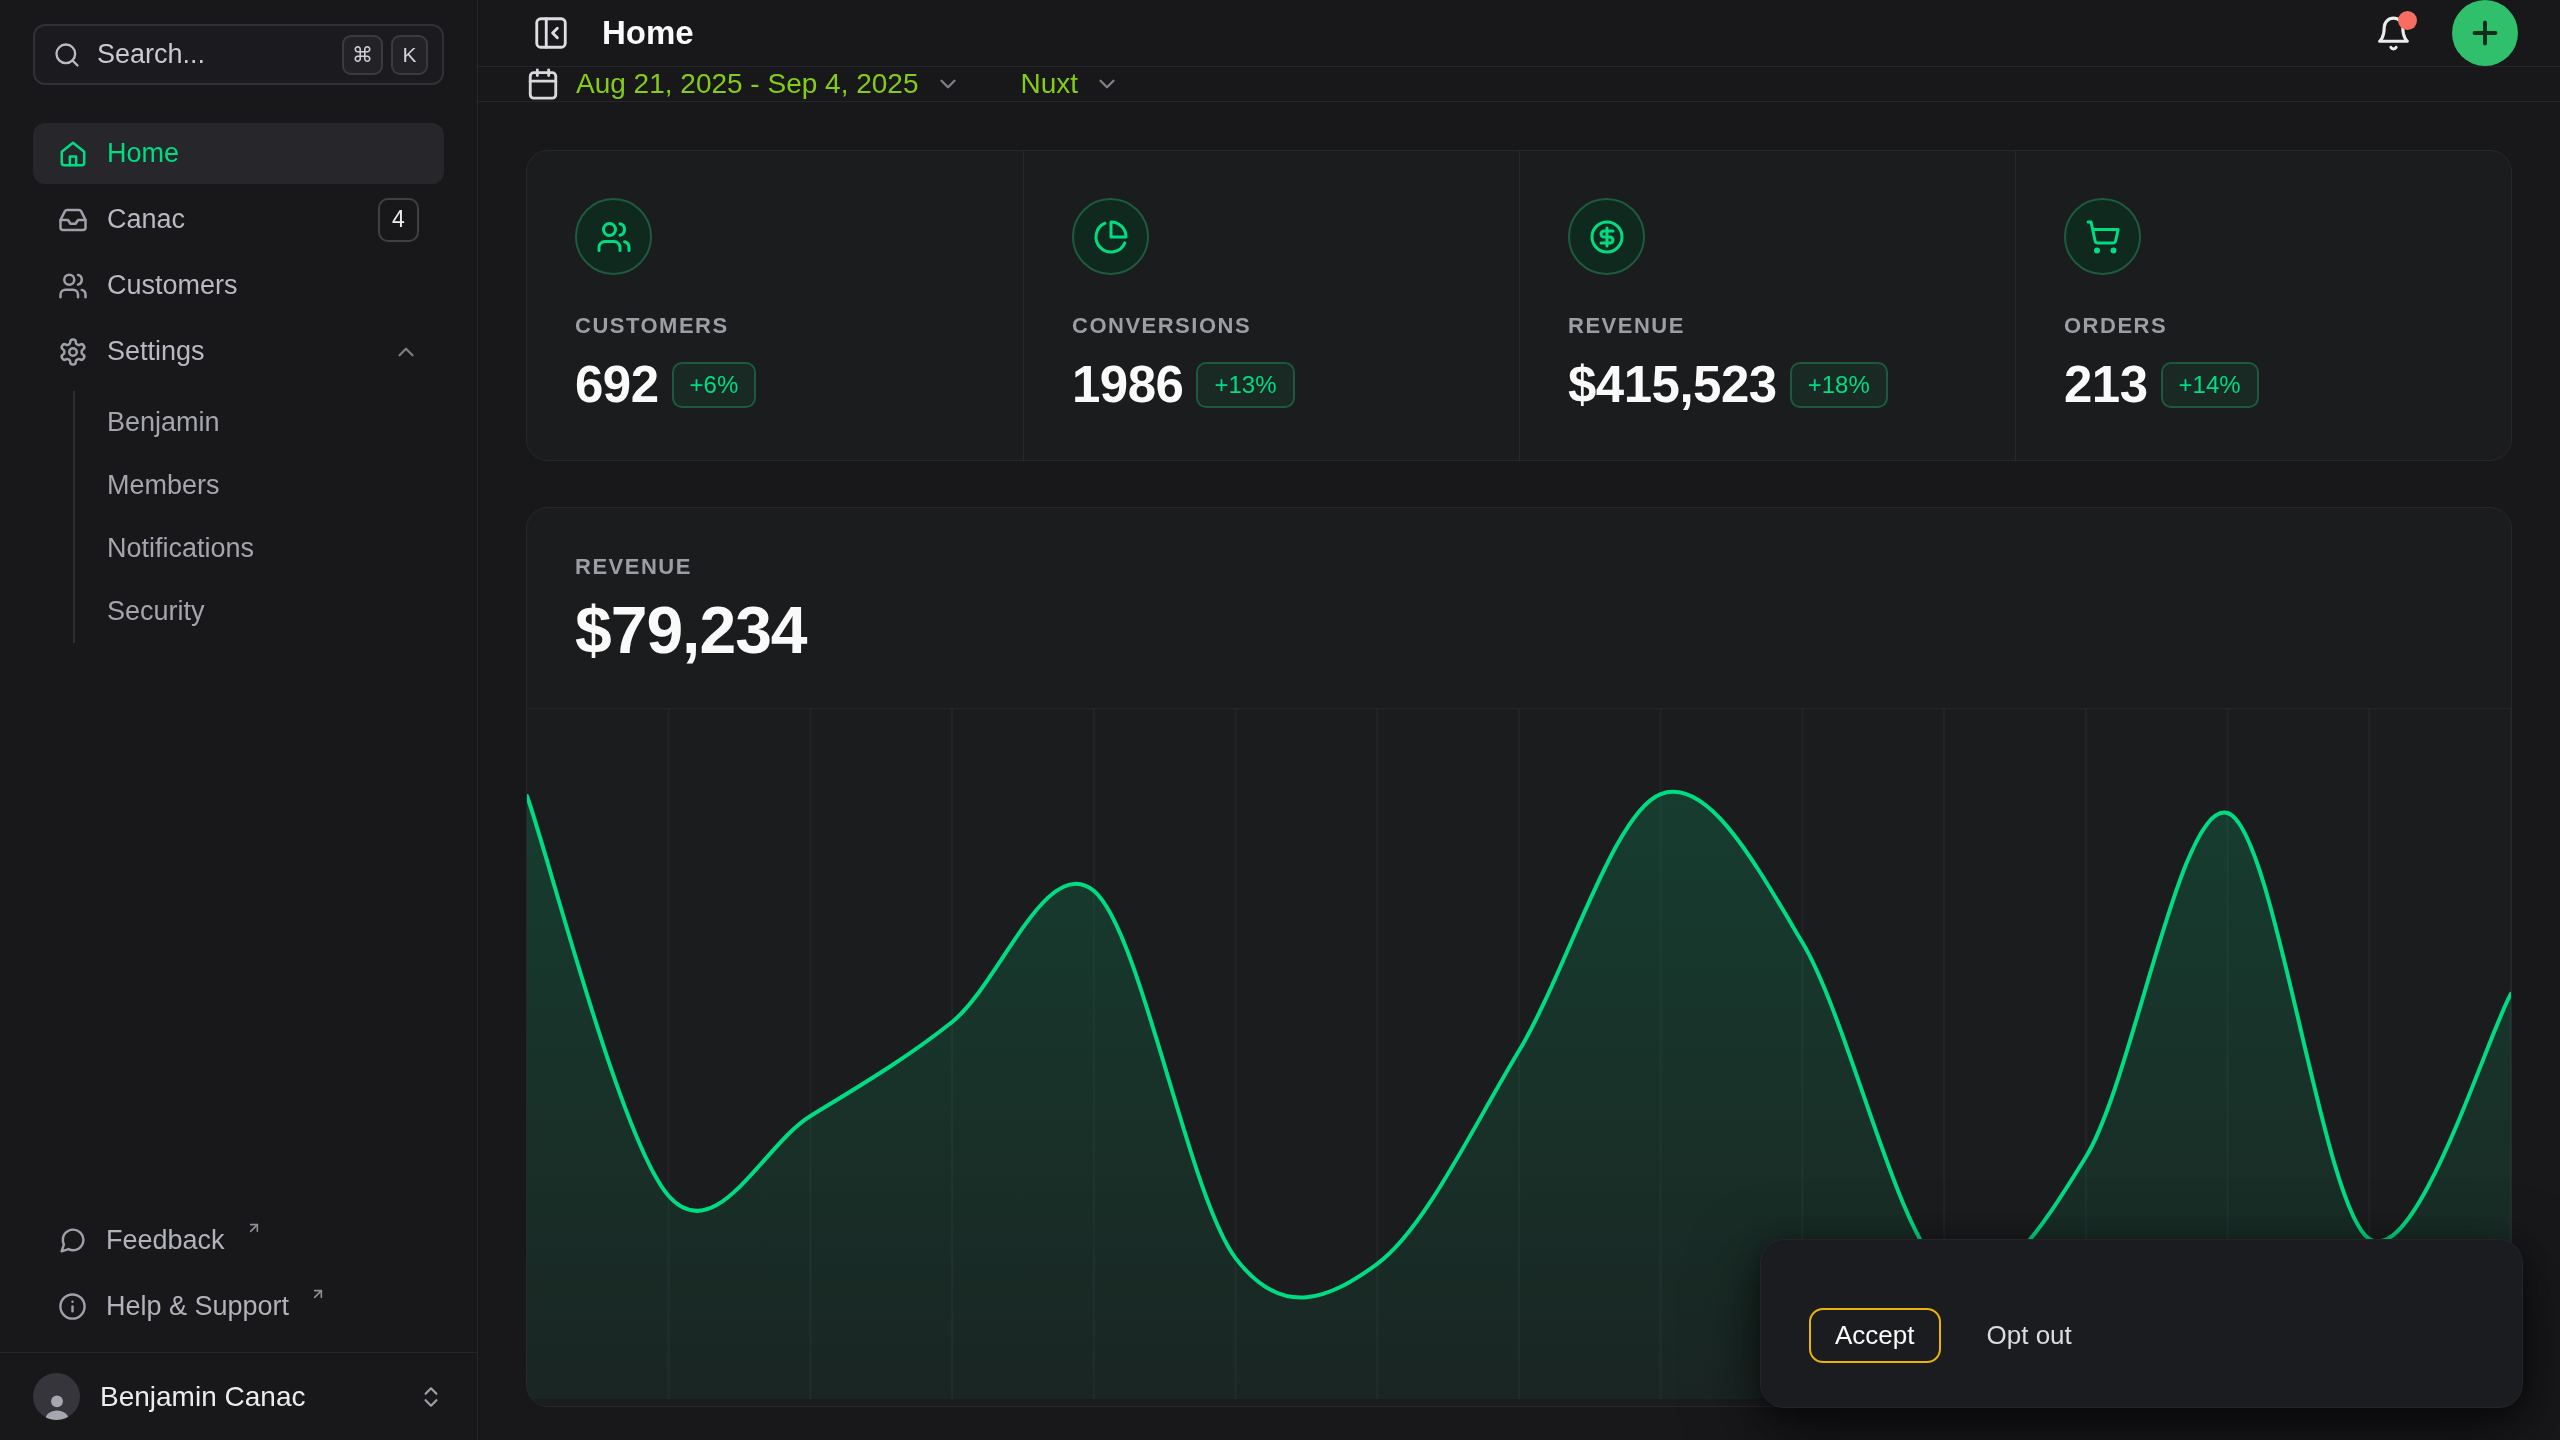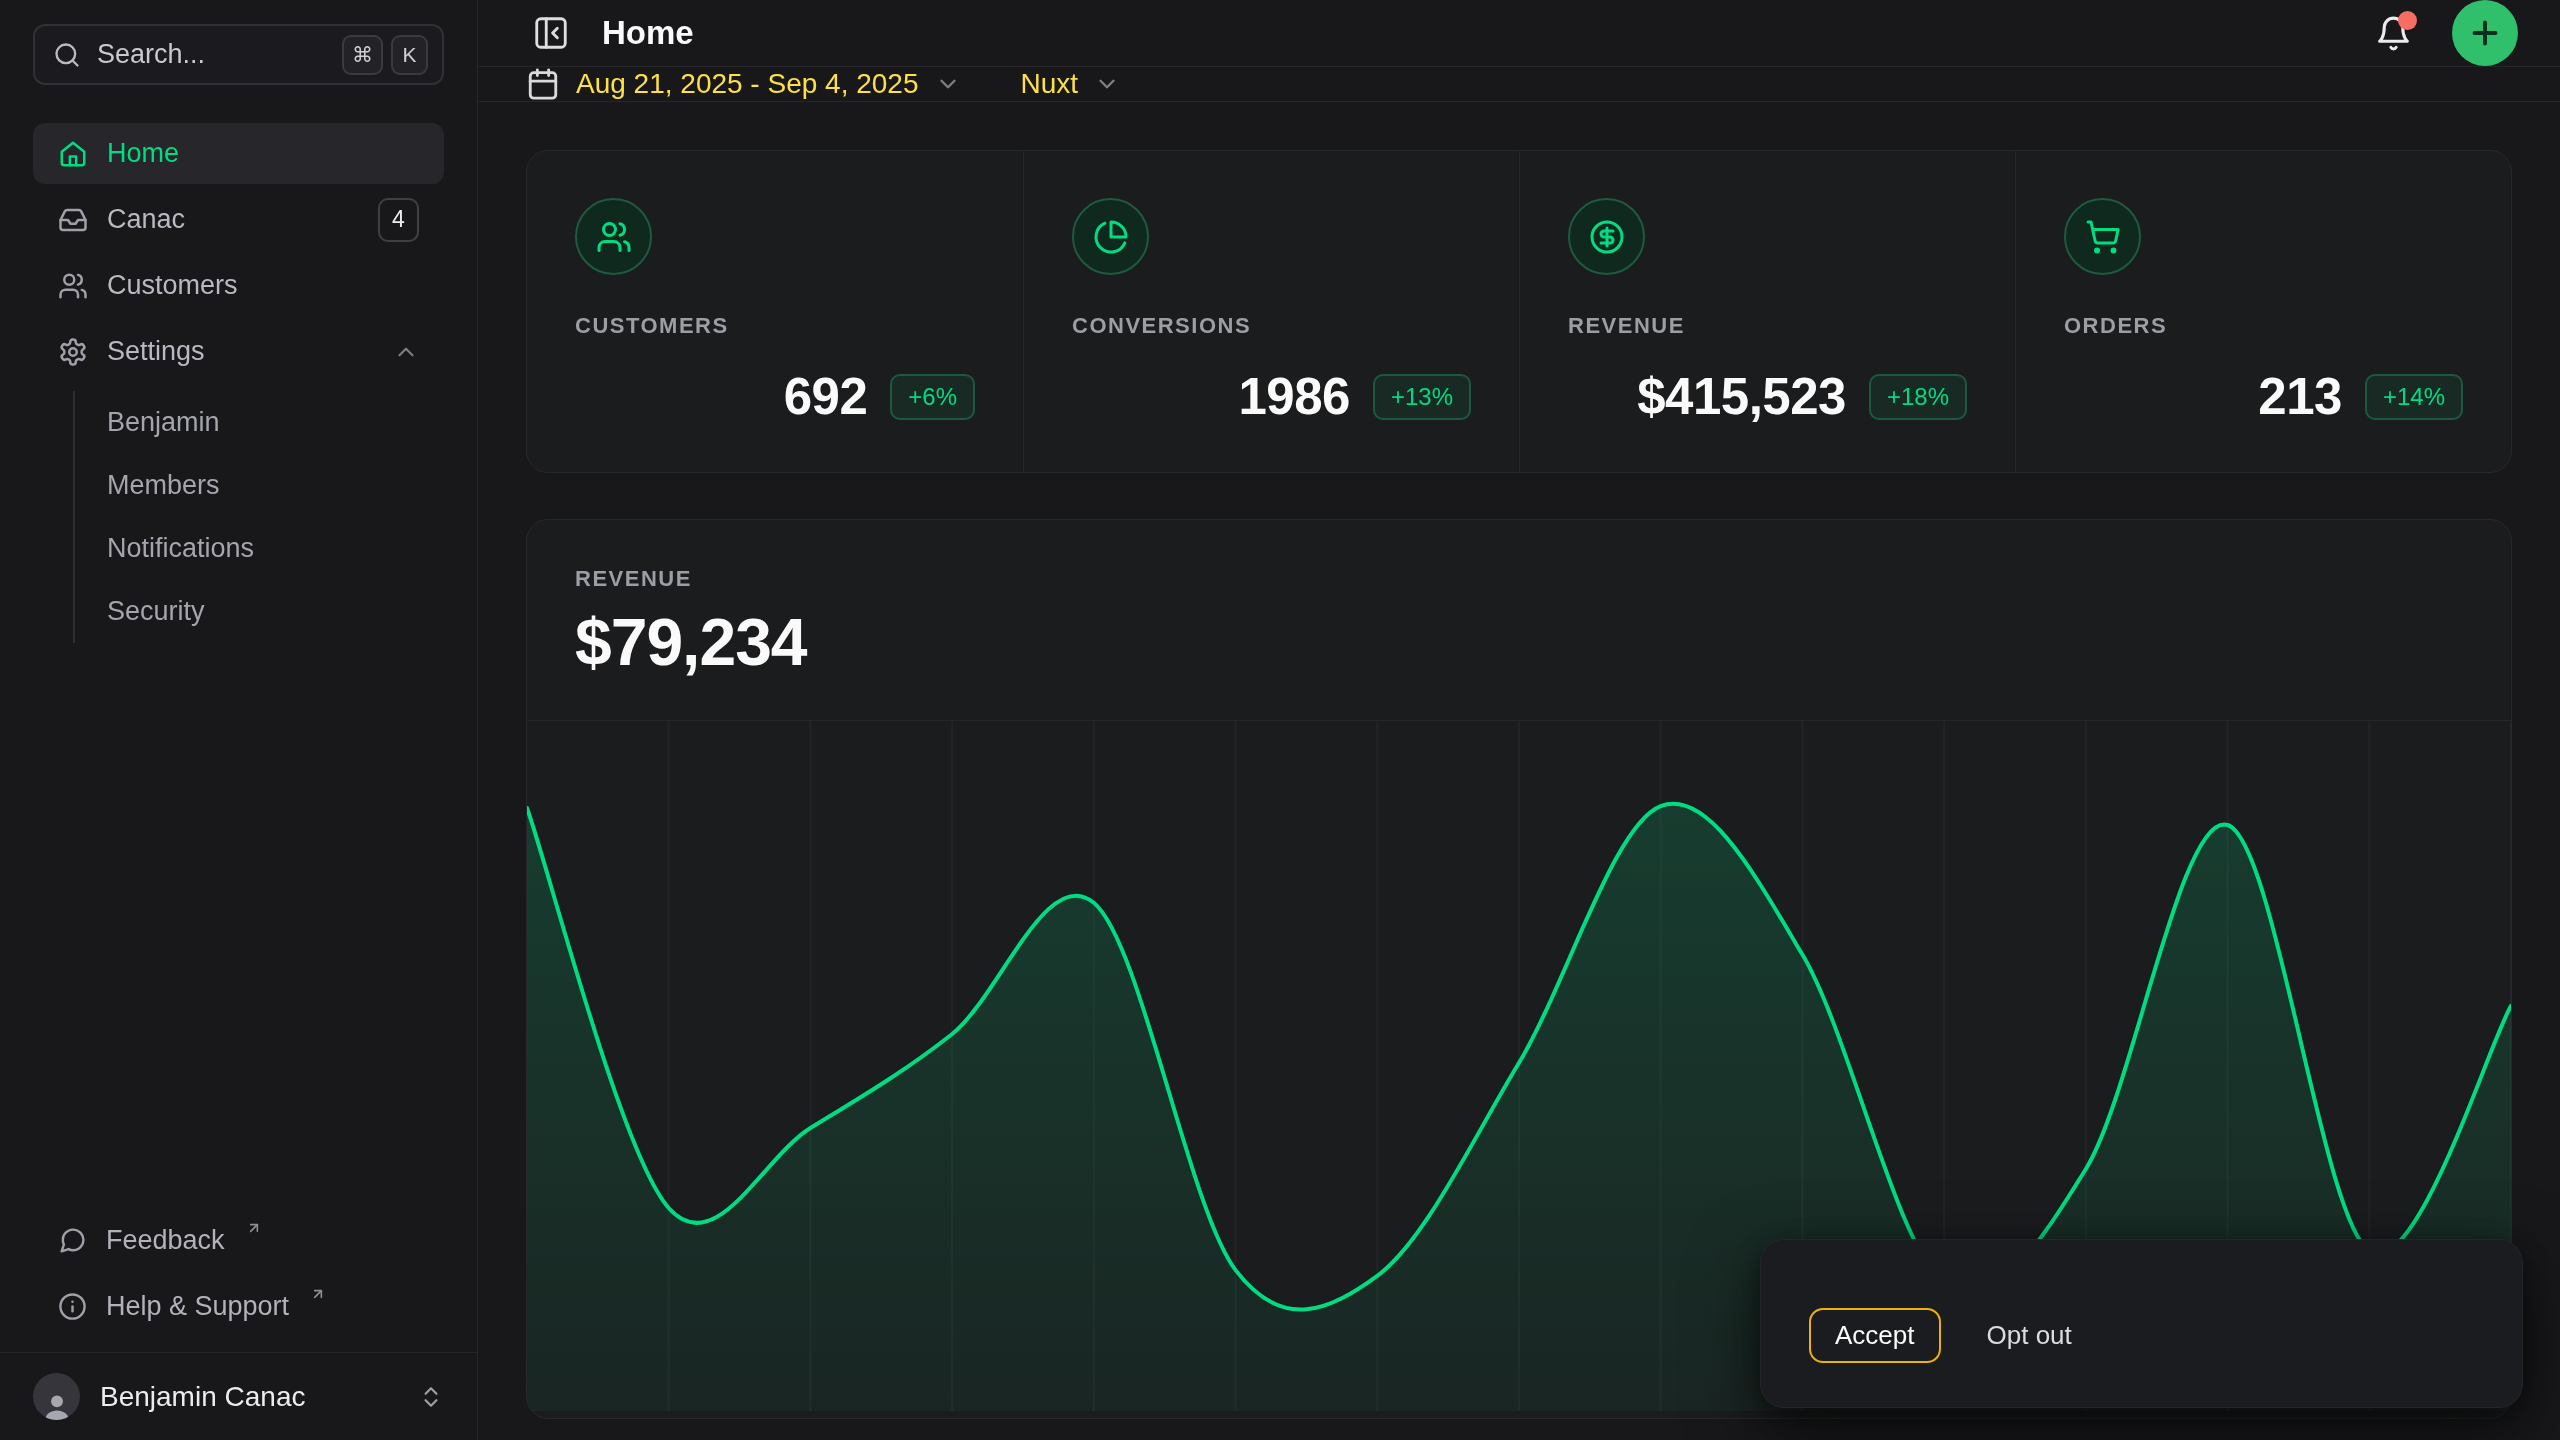--- a/index.html
+++ b/index.html
@@ -99,40 +99,40 @@
   .bell-dot { position:absolute; top:0; right:-1px; width:19px; height:19px; border-radius:50%; background:#f76d62; }
   .plus-btn {
     width:66px; height:66px; border-radius:50%; border:none; cursor:pointer;
     background:#30c06c; color:#0f2e1c; display:flex; align-items:center; justify-content:center;
   }
 
   .toolbar {
     height:107px; border-bottom:1.5px solid #26262a;
     display:flex; align-items:center; padding:0 48px; gap:0;
   }
-  .date-btn, .gran-btn { display:flex; align-items:center; gap:16px; background:none; border:none; cursor:pointer; color:#fde047; font-size:28px; font-weight:500; font-family:inherit; }
+  .date-btn, .gran-btn { display:flex; align-items:center; gap:16px; background:none; border:none; cursor:pointer; color:#84cc16; font-size:28px; font-weight:500; font-family:inherit; }
   .date-btn .cal { color:#d8d8dd; display:flex; }
   .chev { color:#7d7e86; display:flex; }
   .gran-btn { margin-left:60px; }
 
   .content { flex:1; padding:48px; position:relative; }
 
   .stats-panel {
     border:1.5px solid #28282c; border-radius:22px; background:#1b1c1e;
     display:grid; grid-template-columns:repeat(4,1fr); overflow:hidden;
   }
   .stat-cell { padding:47px 48px 46px; cursor:pointer; }
   .stat-cell + .stat-cell { border-left:1.5px solid #28282c; }
   .stat-icon-circle {
     width:77px; height:77px; border-radius:50%;
     background:#10291e; border:2px solid #1e5a3f;
     display:flex; align-items:center; justify-content:center; color:#00dc82;
   }
   .stat-label { margin-top:38px; font-size:22px; font-weight:600; letter-spacing:1.5px; color:#9c9da5; }
-  .stat-value-row { margin-top:28px; display:flex; align-items:center; gap:23px;justify-content:flex-end; }
+  .stat-value-row { margin-top:16px; display:flex; align-items:center; gap:13px; }
   .stat-value { font-size:51px; font-weight:700; color:#fafafa; letter-spacing:-0.5px; }
   .delta-badge {
     padding:7px 16px; border-radius:10px;
     background:rgba(0,220,130,0.07); border:2px solid #1d5940;
     font-size:24px; font-weight:500; color:#00dc82;
   }
 
   .revenue-panel {
     margin-top:46px; border:1.5px solid #28282c; border-radius:22px;
     background:#1b1c1e; overflow:hidden; height:900px;

